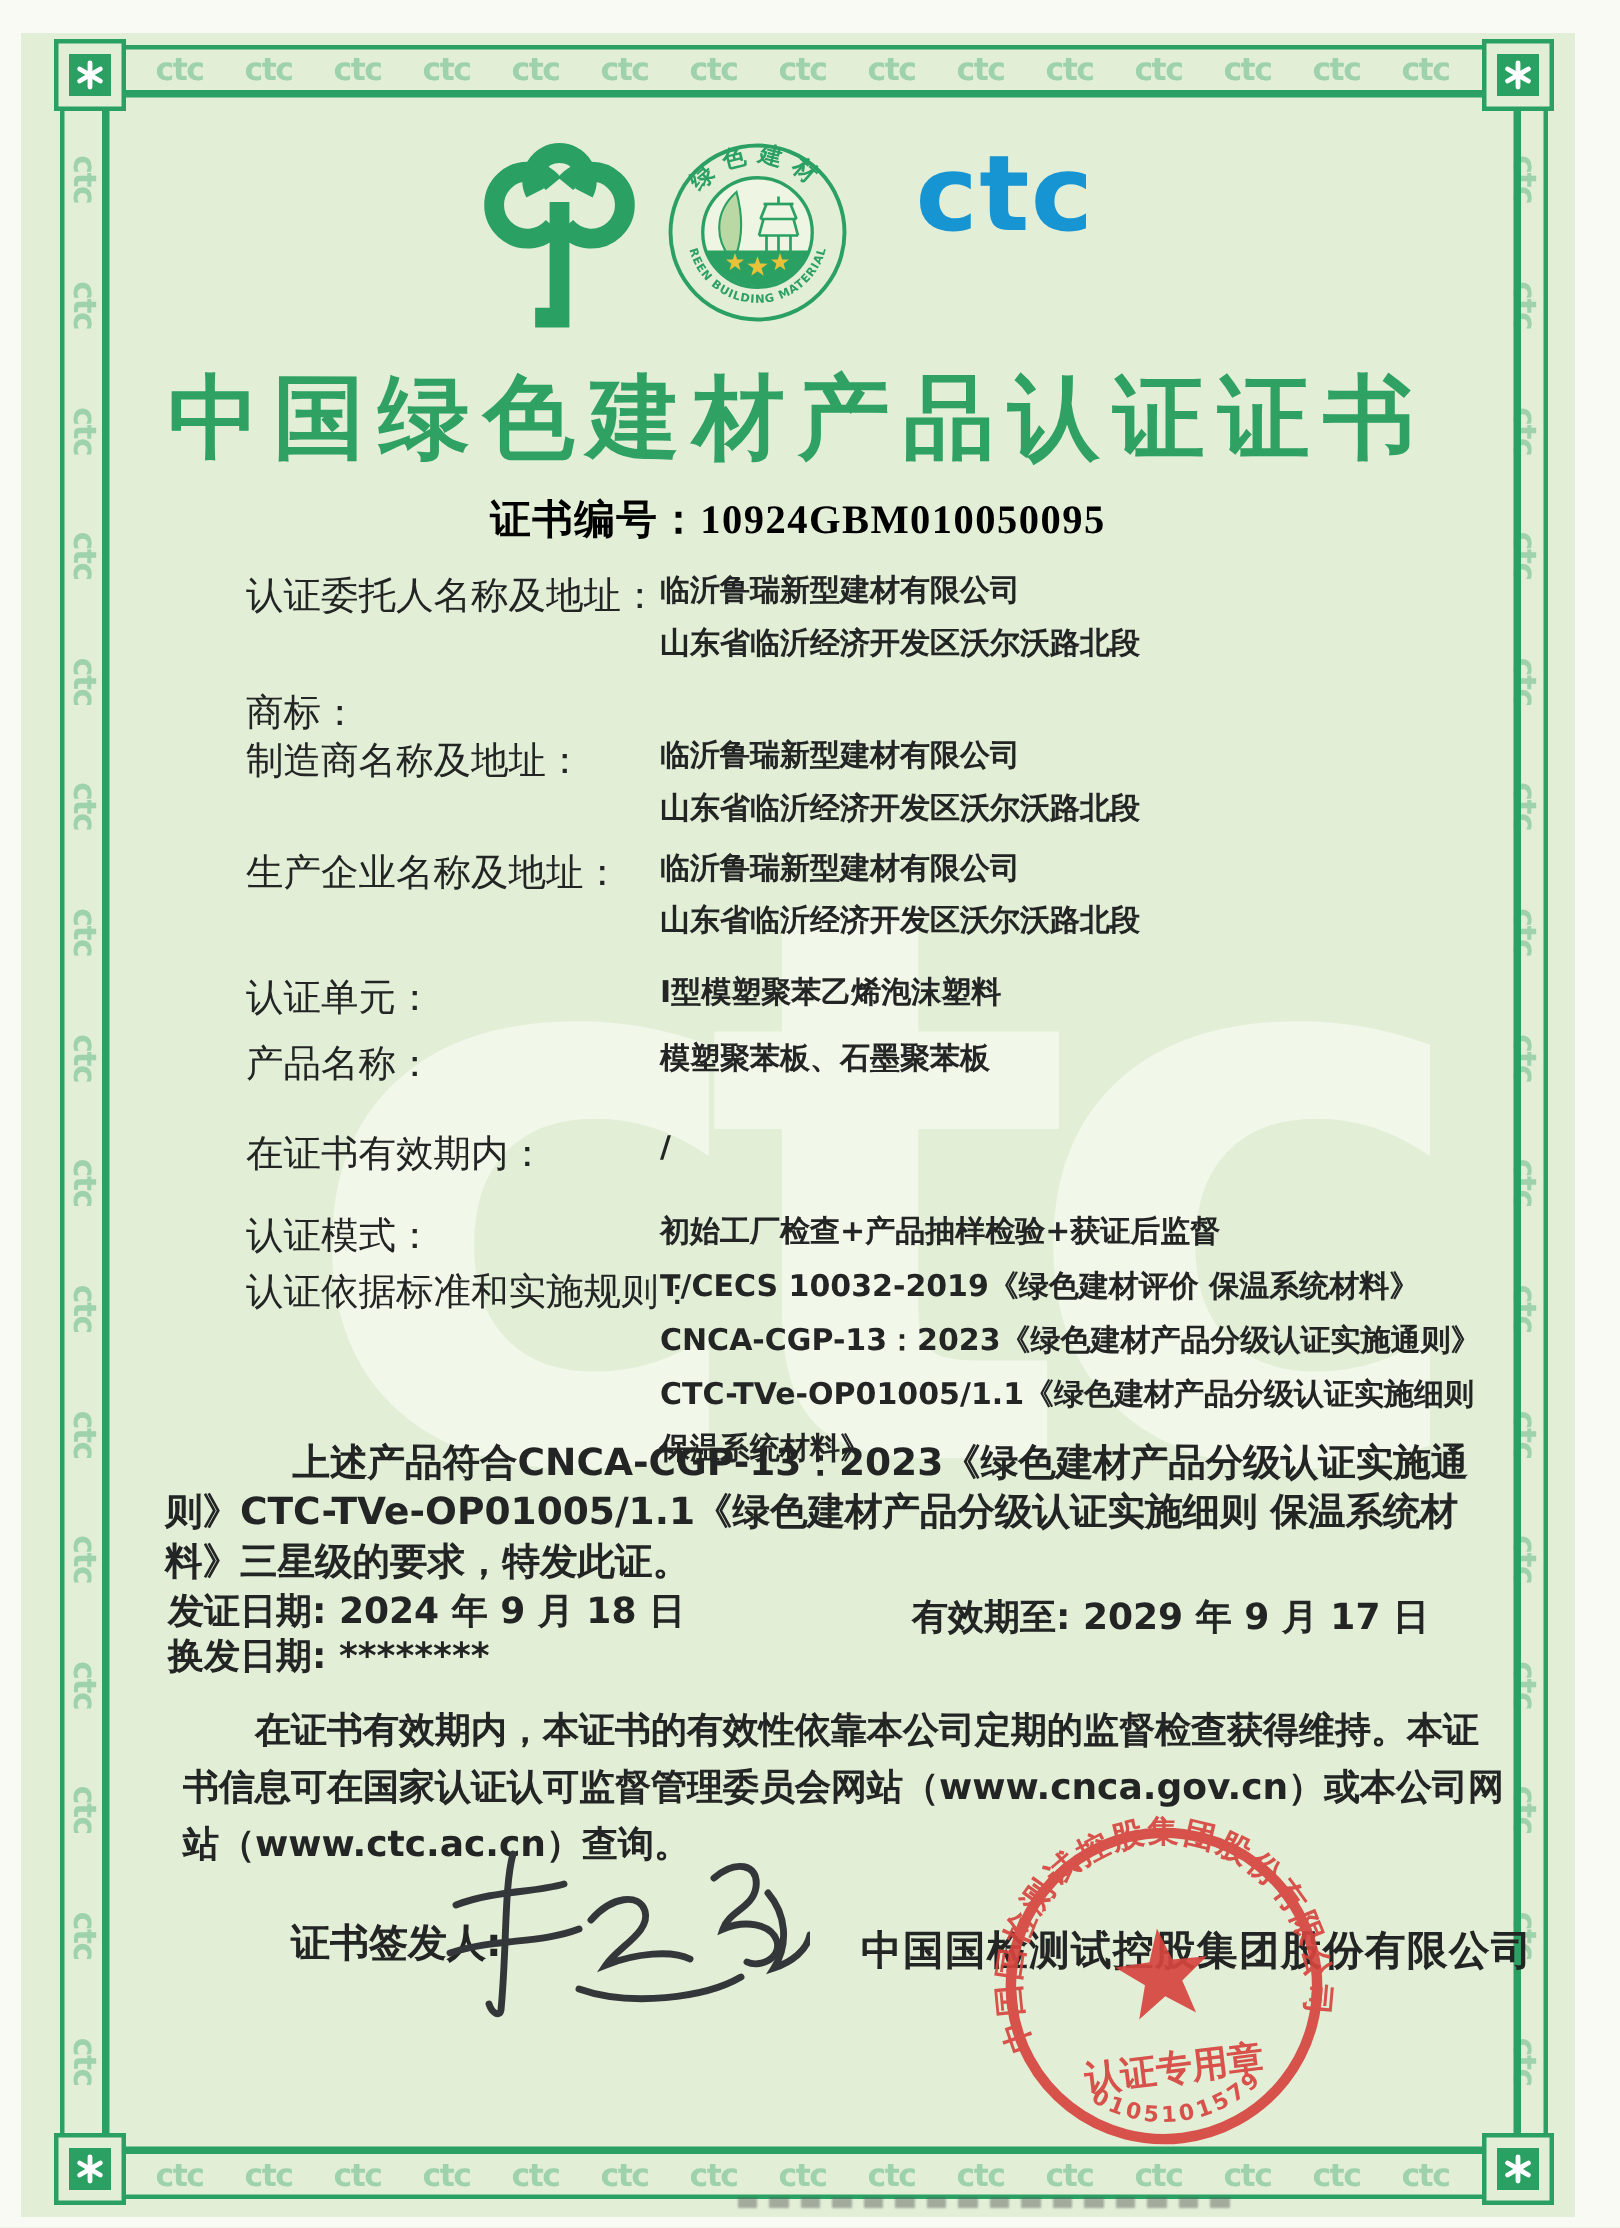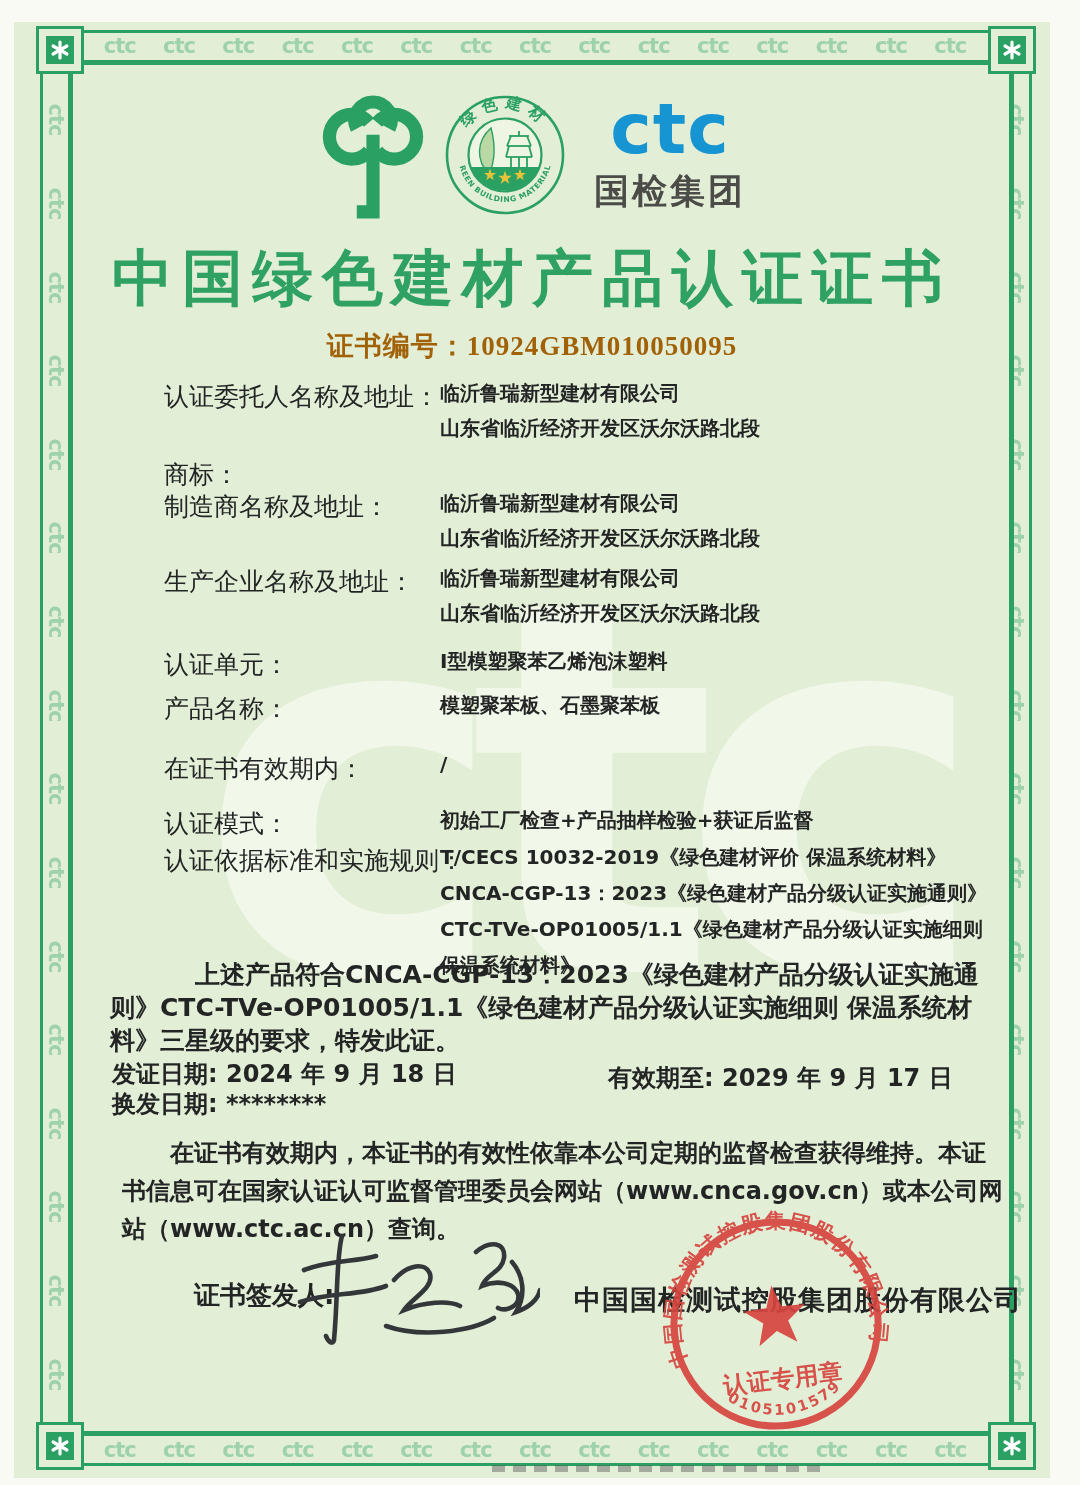--- a/index.html
+++ b/index.html
@@ -42,21 +42,21 @@
   .ctc-word{font-weight:800;font-size:70px;line-height:1;color:#1795d3;letter-spacing:1px;font-family:"DejaVu Sans",sans-serif;}
   .ctc-group{font-weight:700;font-size:35px;color:#4b4b47;letter-spacing:3px;margin-top:4px;}
   .title{
     position:absolute;left:0;right:0;top:216px;text-align:center;
     font-family:"Liberation Serif","DejaVu Serif",serif;font-weight:700;
     font-size:61px;color:#2fa163;letter-spacing:9px;white-space:nowrap;
   }
   .certno{
     position:absolute;left:0;right:0;top:306px;text-align:center;
     font-family:"Liberation Serif","DejaVu Serif",serif;font-weight:700;
-    font-size:27px;color:#a16207;letter-spacing:1px;
+    font-size:27px;color:#000000;letter-spacing:1px;
   }
   
   .lbl{position:absolute;left:150px;font-size:25px;font-weight:400;white-space:nowrap;}
   .val{position:absolute;left:426px;font-size:20px;font-weight:700;white-space:nowrap;}
   
   .statement{
     position:absolute;left:96px;top:936px;width:884px;
     font-size:25px;font-weight:700;line-height:33px;text-indent:3.4em;margin:0;
   }
   .date-item{position:absolute;font-size:24px;font-weight:600;white-space:nowrap;}
@@ -242,21 +242,20 @@
         <g fill="#e8c33a">
           <use href="#starS" transform="translate(-15,20) scale(1.15)"></use>
           <use href="#starS" transform="translate(0,23) scale(1.3)"></use>
           <use href="#starS" transform="translate(15,20) scale(1.15)"></use>
         </g>
       </svg>
     </div>
 
     <div class="ctc-logo">
       <div class="ctc-word">ctc</div>
-      <div class="ctc-group">国检集团</div>
     </div>
 
     <div class="title">中国绿色建材产品认证证书</div>
     <div class="certno">
       <span>证书编号：</span><span>10924GBM010050095</span>
     </div>
 
     <div class="lbl" style="top:358px">认证委托人名称及地址：</div>
     <div class="val" style="top:358px">临沂鲁瑞新型建材有限公司</div>
     <div class="val" style="top:393px">山东省临沂经济开发区沃尔沃路北段</div>

